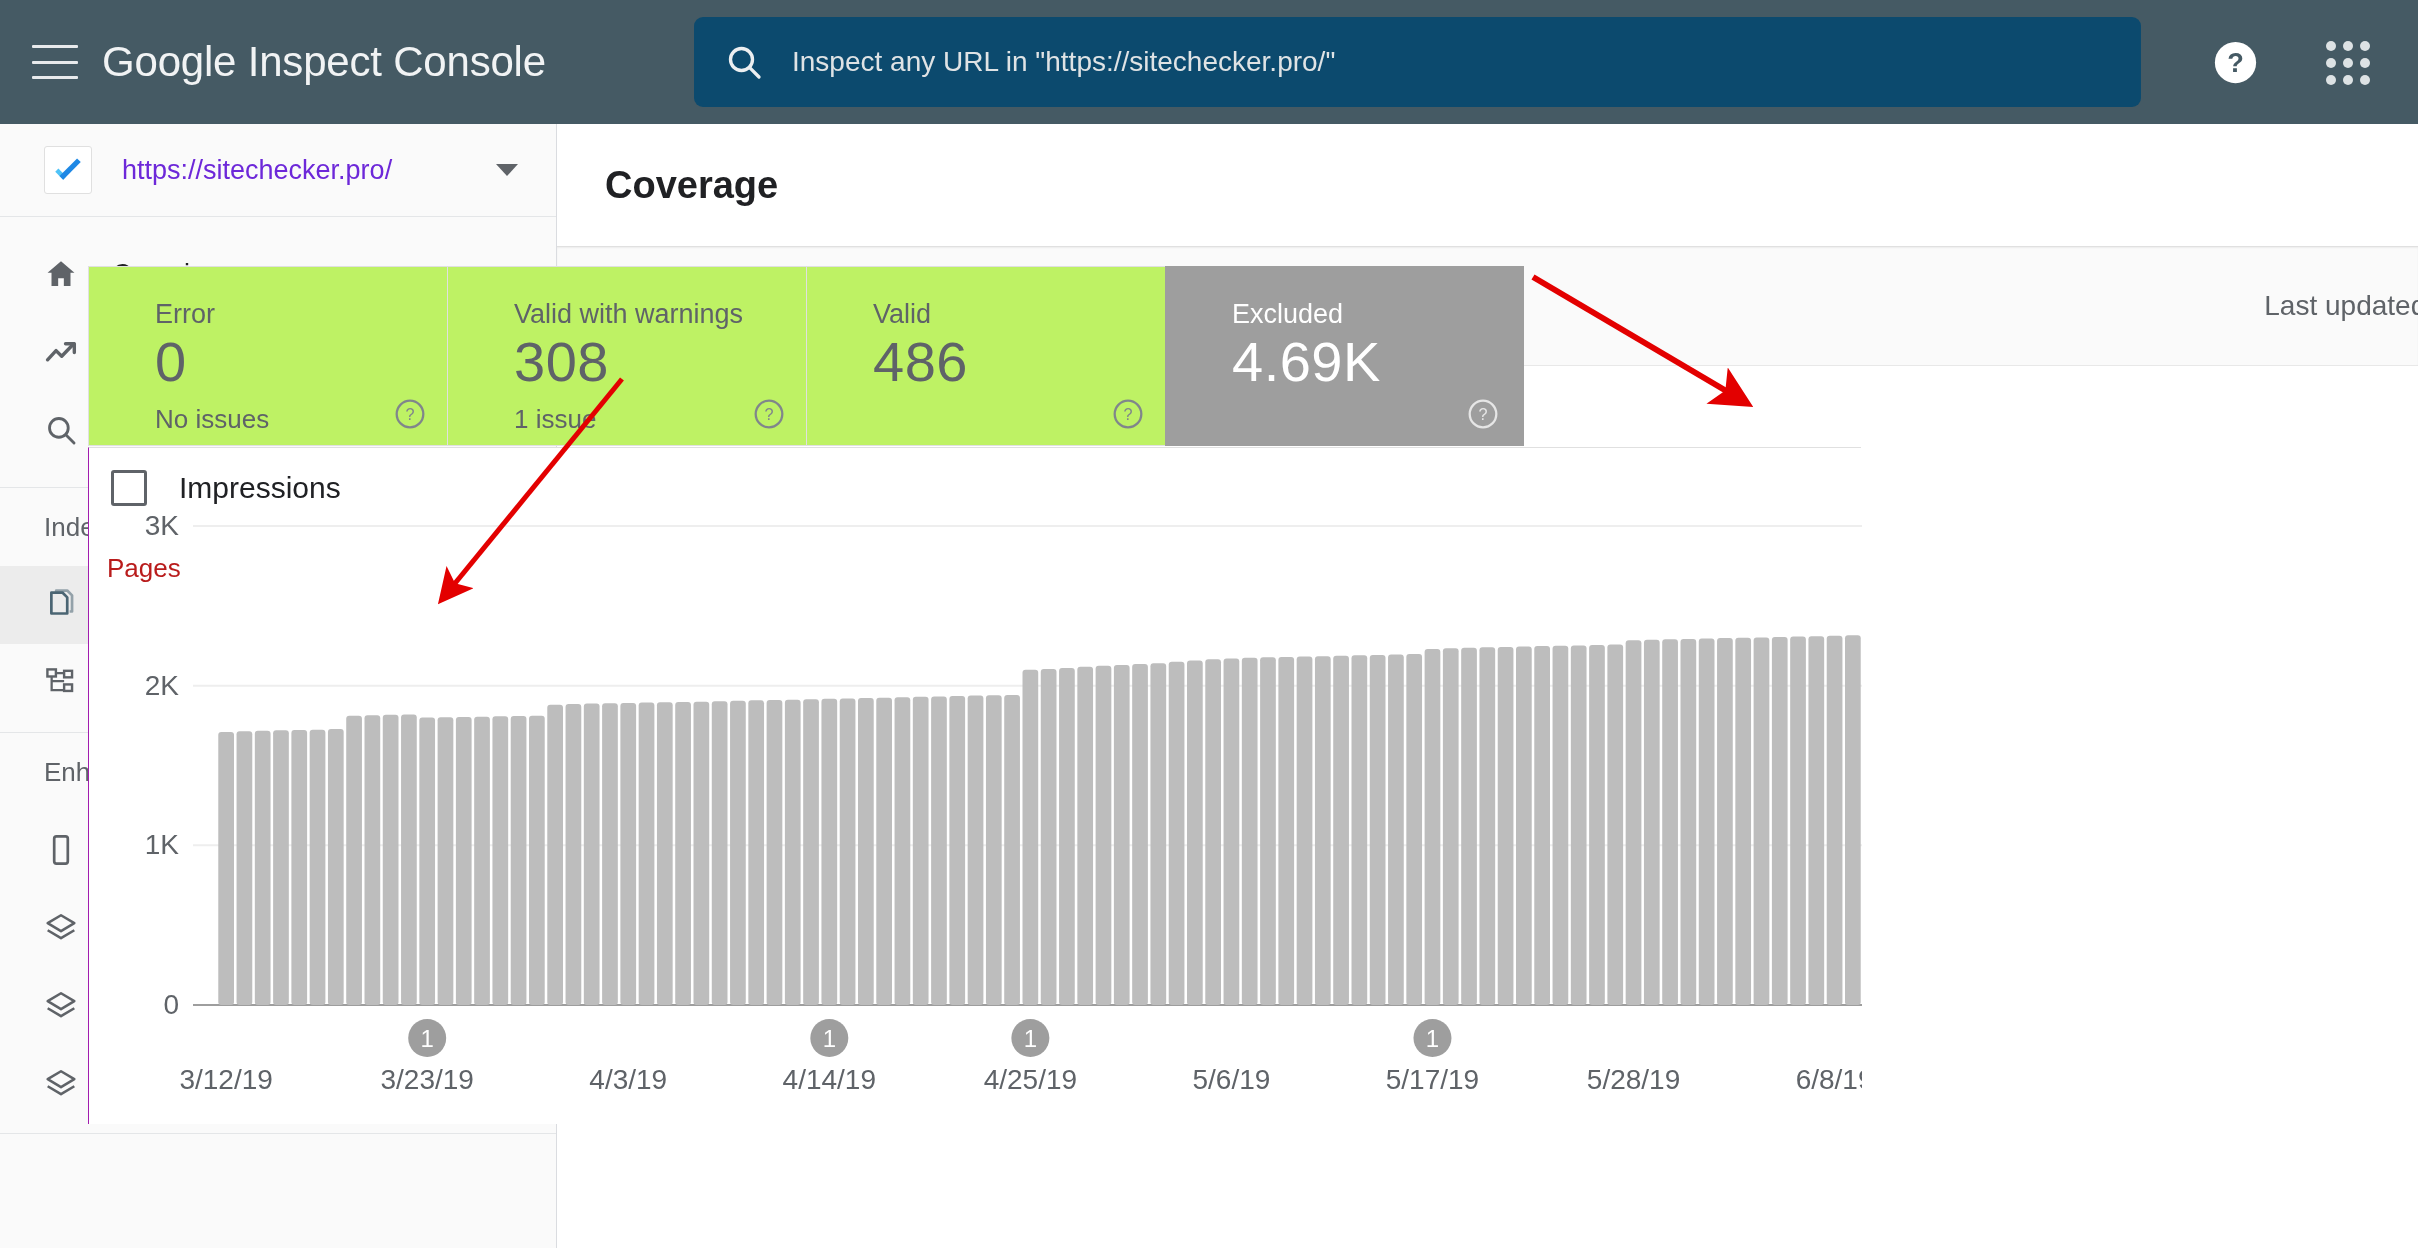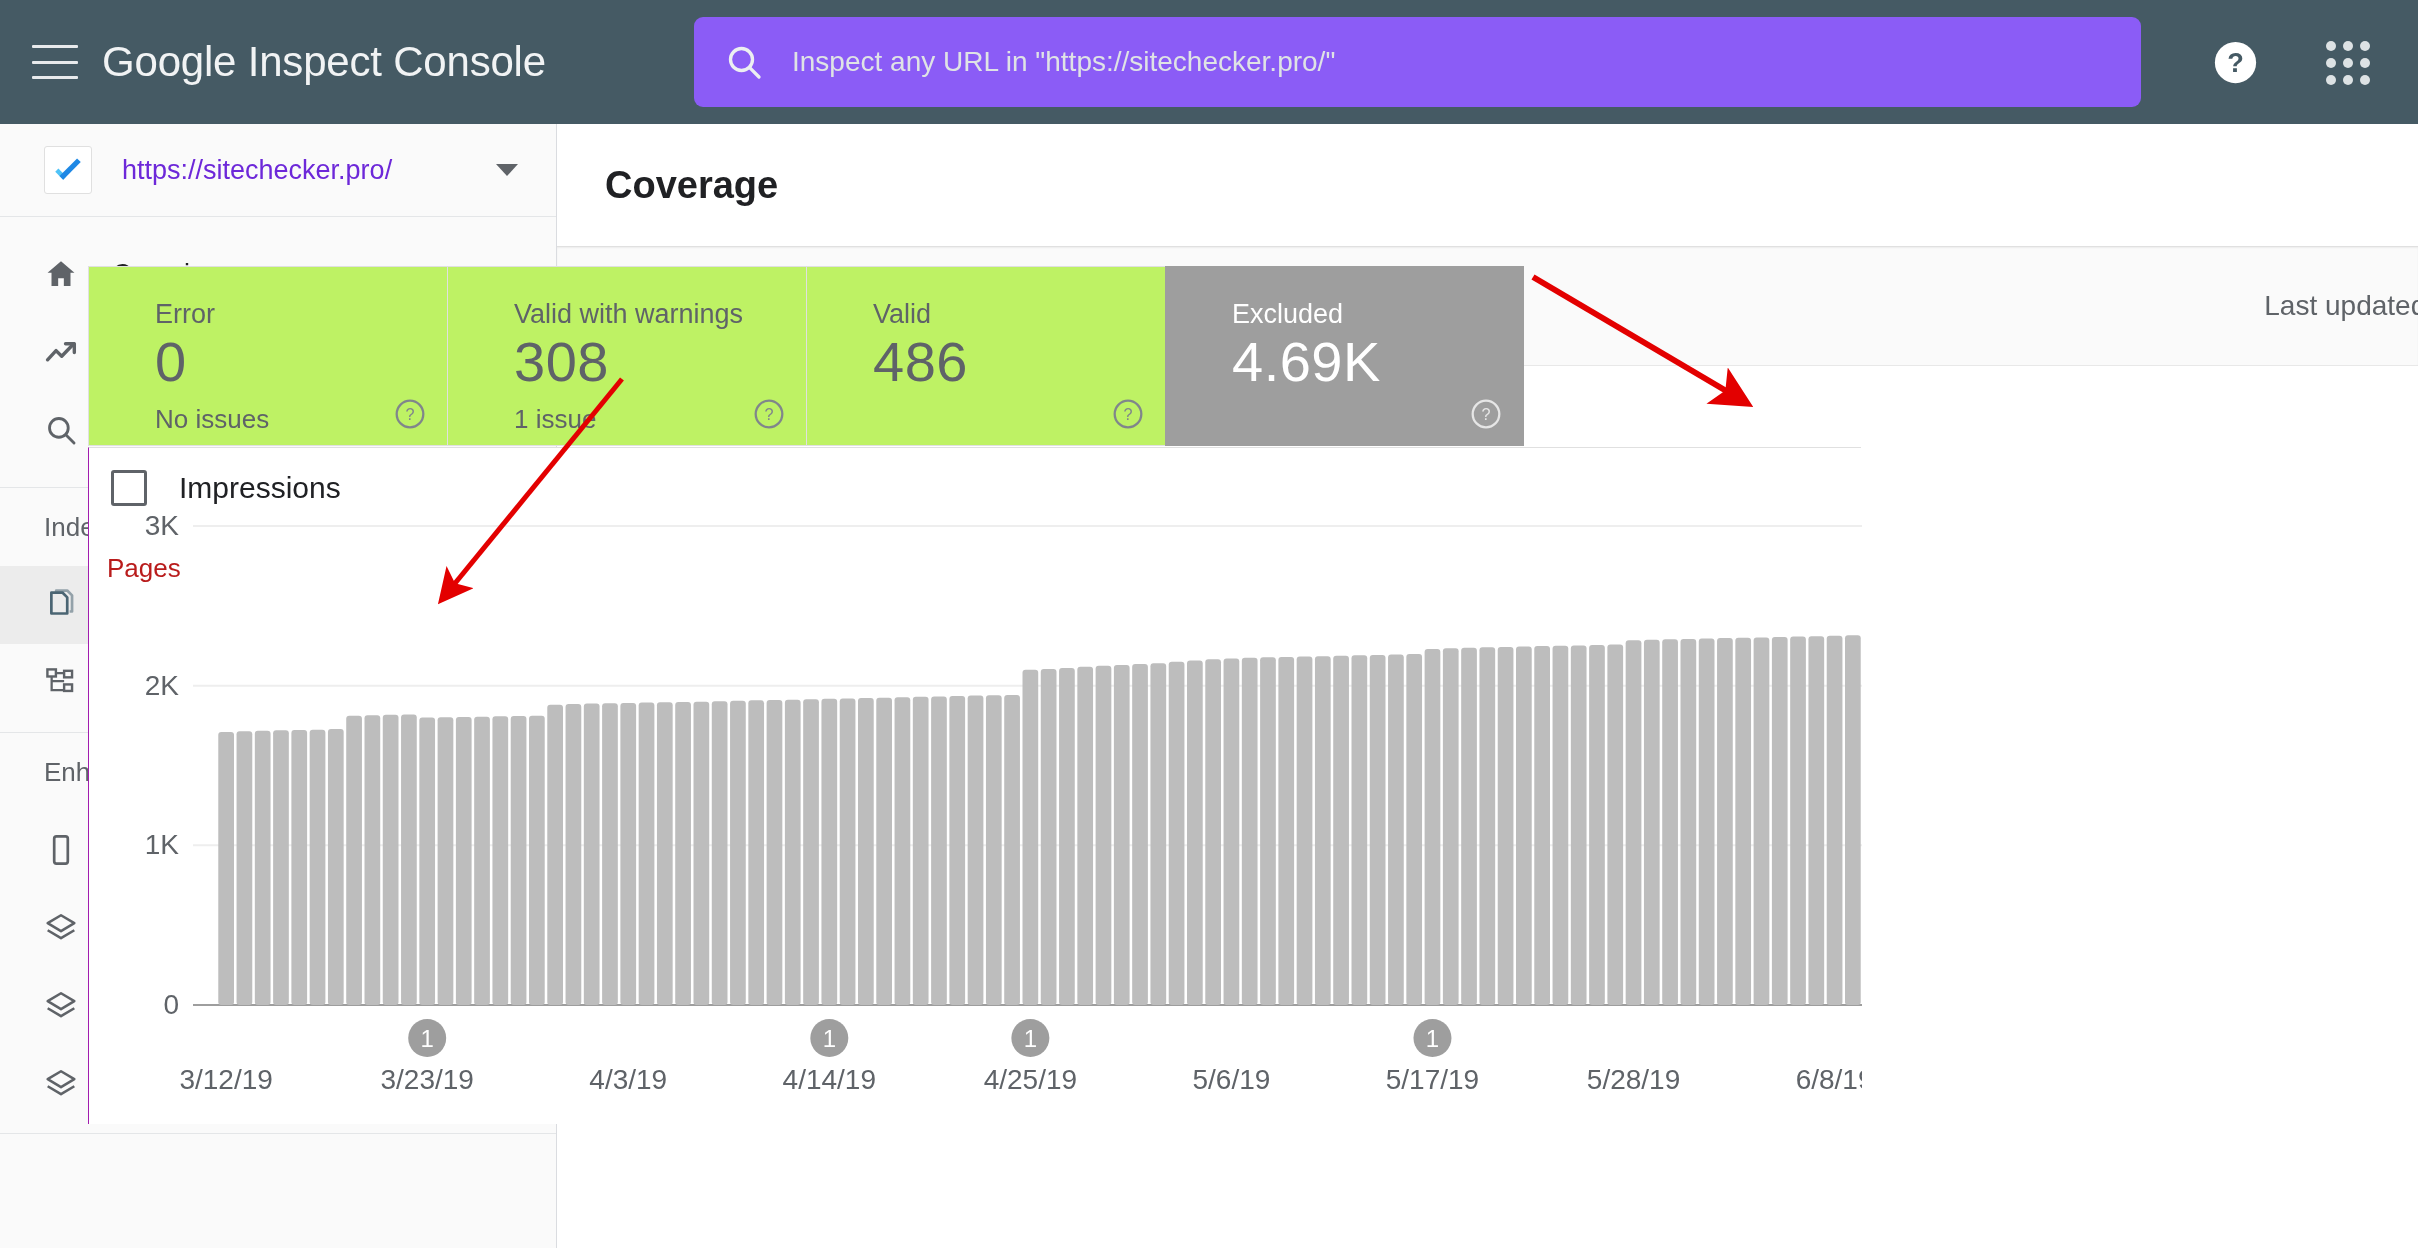--- a/index.html
+++ b/index.html
@@ -32,21 +32,21 @@
     color: #f1f3f4;
     font-size: 42px;
     letter-spacing: -0.2px;
     white-space: nowrap;
     font-weight: 400;
   }
   .brand .b-light { font-weight: 400; }
   .searchwrap {
     position: absolute; left: 694px; top: 17px;
     width: 1447px; height: 90px;
-    background: #8b5cf6;
+    background: #0c4a6e;
     border-radius: 9px;
     display: flex; align-items: center;
     cursor: text;
   }
   .search-ico { margin-left: 30px; margin-right: 28px; display:flex; }
   .search-ph {
     color: #dfe3e5;
     font-size: 28px;
     white-space: nowrap;
   }
@@ -167,21 +167,21 @@
     display: flex;
   }
   .card {
     width: 359px; height: 180px;
     background: #bef264;
     border: 1px solid #e0e0e0;
     border-right: none;
     position: relative;
     cursor: pointer;
   }
-  .card:last-child { border-right: 1px solid #4d7c0f; padding-left: 30px; }
+  .card:last-child { border-right: 4px solid #4d7c0f; padding-left: 30px; }
   .card.active { background: #9e9e9e; border-color: #9e9e9e; }
   .card .c-title {
     position: absolute; left: 66px; top: 32px;
     font-size: 27px; color: #5f6368; white-space: nowrap;
   }
   .card.active .c-title { color: #ffffff; }
   .card .c-value {
     position: absolute; left: 66px; top: 62px;
     font-size: 56px; color: #5f6368; font-weight: 300; letter-spacing: 0.5px;
     white-space: nowrap;

